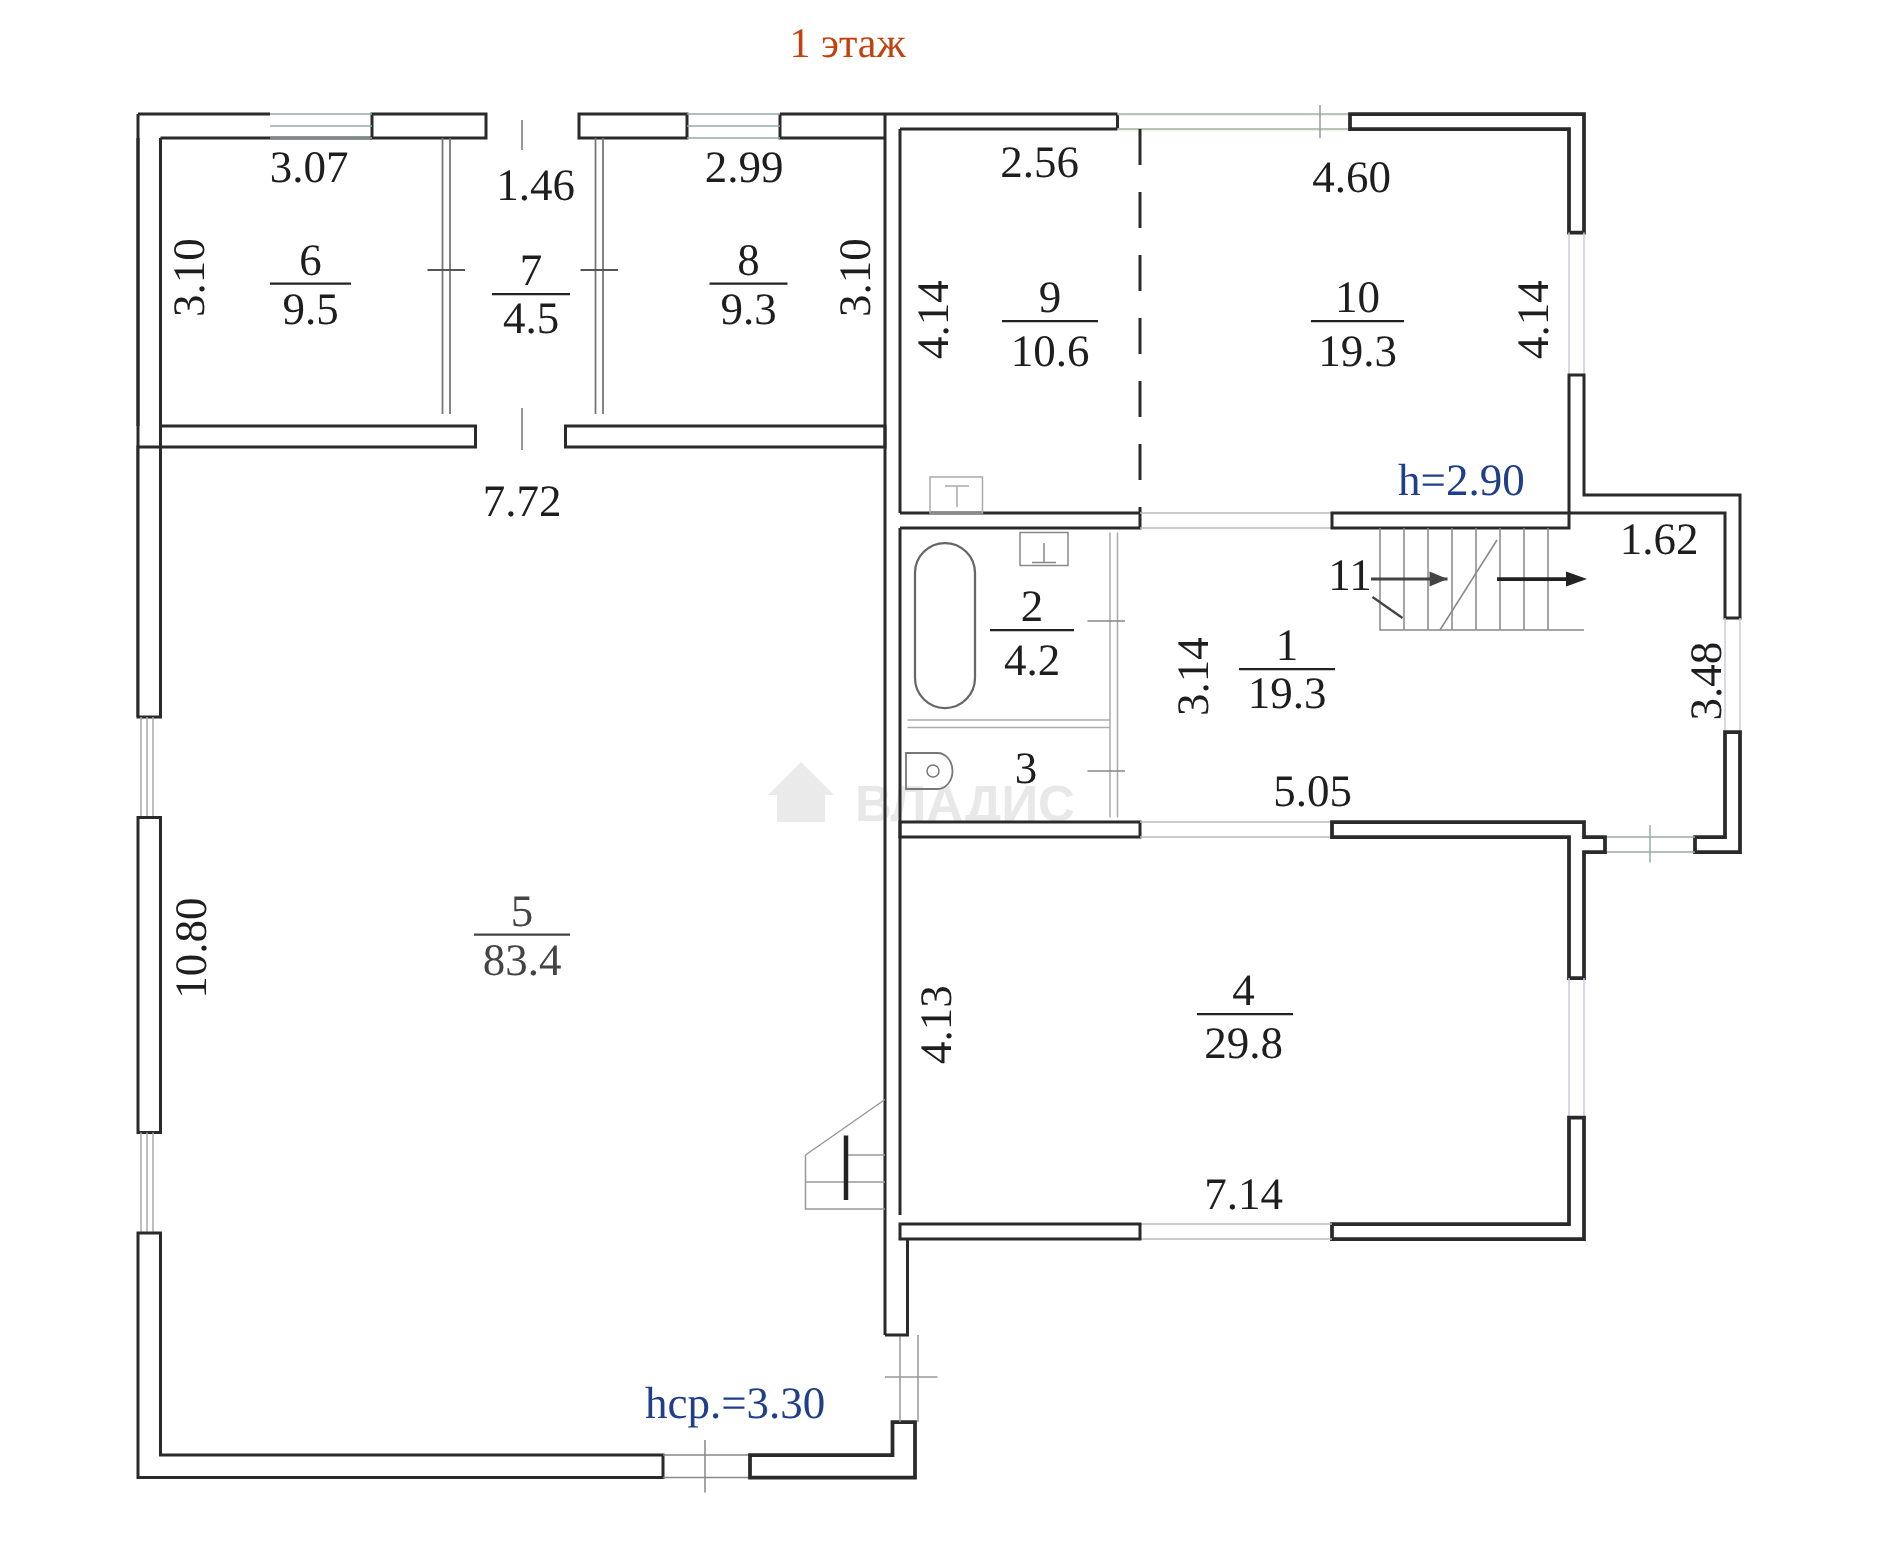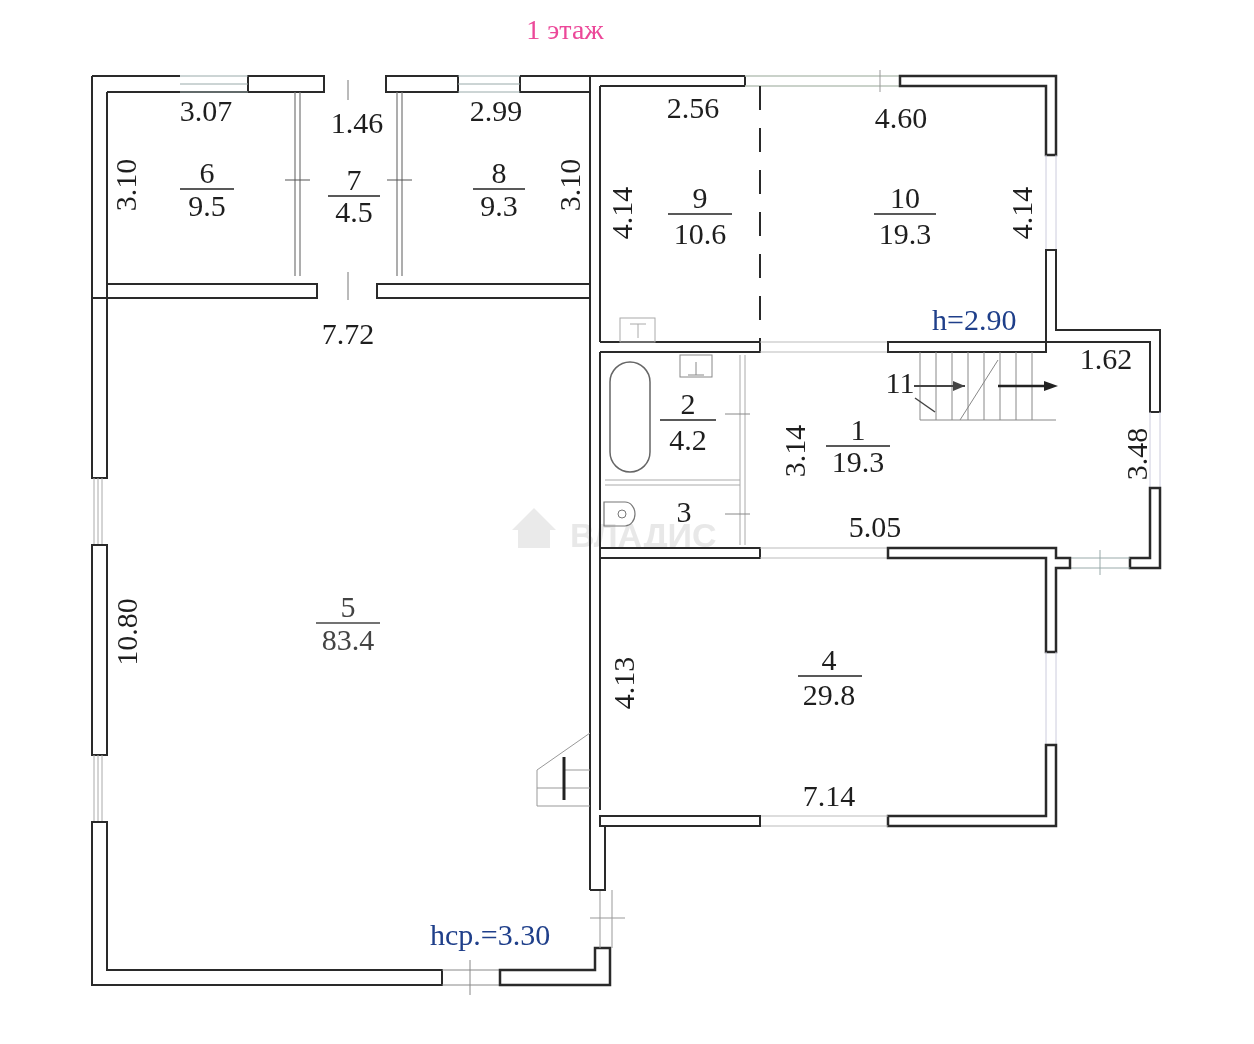--- a/index.html
+++ b/index.html
@@ -1,18 +1,18 @@
 <!DOCTYPE html>
 <html><head>
 <meta charset="utf-8">
 <style>
   html, body { margin: 0; padding: 0; background: #ffffff; }
   body { width: 1254px; height: 1044px; position: relative; overflow: hidden; font-family: "Liberation Serif", "DejaVu Serif", serif; }
   #plan { position: absolute; left: 0; top: 0; }
-  .title { position: absolute; left: 0; width: 1254px; top: 14px; text-align: center; font-size: 28px; color: #ec4899; }
+  .title { position: absolute; left: 0; width: 1254px; top: 14px; text-align: center; font-size: 28px; color: #c2410c; }
   .title span { position: relative; left: -62px; }
   .lbl { font-family: "Liberation Serif", "DejaVu Serif", serif; fill: #1e1e1e; }
   .blue { fill: #1f3f8a; }
   .wm { fill: #e6e6e6; font-family: "Liberation Sans", sans-serif; font-weight: bold; }
 </style>
 </head>
 <body>
 
 <div class="title"><span>1 этаж</span></div>
 

